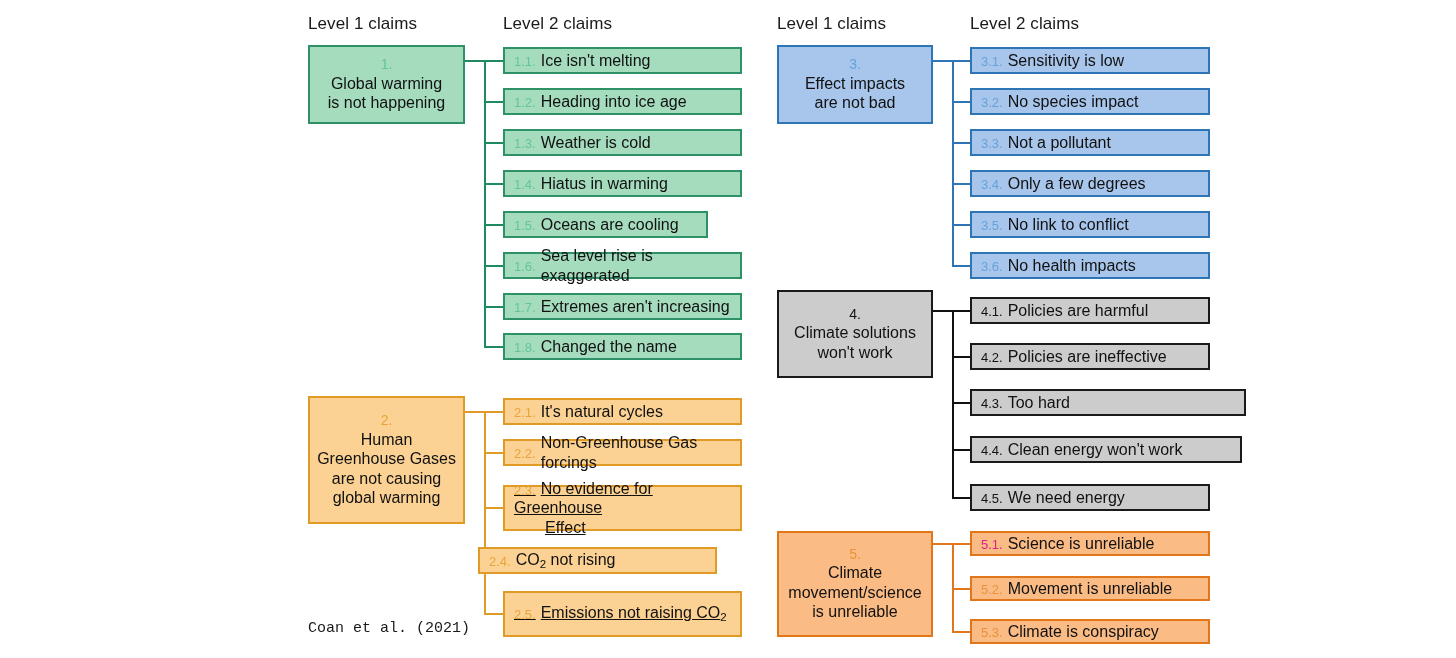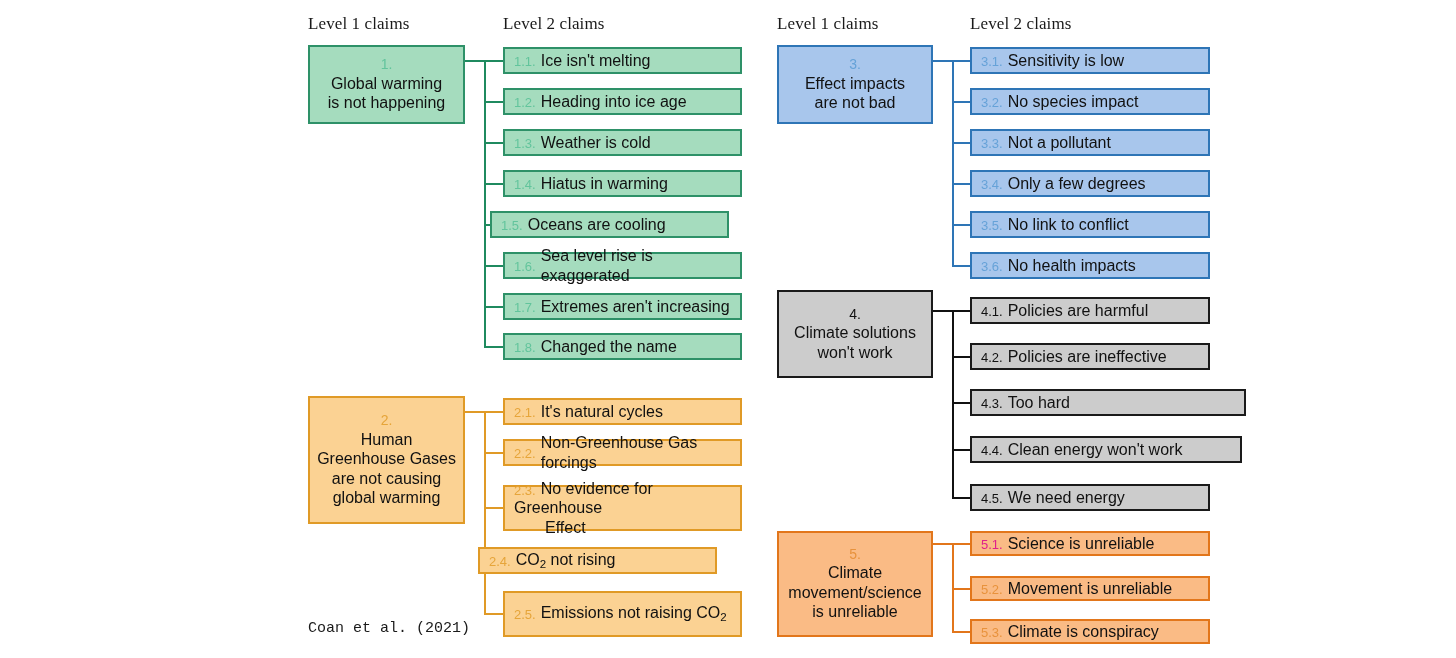--- a/index.html
+++ b/index.html
@@ -6,42 +6,41 @@
   body{
     width:1456px;height:658px;position:relative;overflow:hidden;
     font-family:"Liberation Sans","DejaVu Sans",sans-serif;
     -webkit-font-smoothing:antialiased;
   }
   .canvas{position:absolute;inset:0;}
 
   .col-head{
     position:absolute;font-size:17px;color:#1a1a1a;white-space:nowrap;
     letter-spacing:0.1px;
-    font-family:Liberation Serif, serif;
   }
 
   .node{
     position:absolute;box-sizing:border-box;
     display:flex;align-items:center;
     font-size:16px;color:#111111;line-height:1.22;
   }
   .node.l1{
     justify-content:center;text-align:center;
     flex-direction:column;padding:2px 6px;
   }
   .node.l2{
     justify-content:flex-start;text-align:left;padding:2px 8px 2px 9px;
   }
   .node .num{
     font-size:13px;margin-right:5px;flex:0 0 auto;
     position:relative;top:1px;
   }
   .node.l1 .num{margin-right:0;display:block;font-size:14px;top:0;}
   .node .txt{display:inline;}
-  .node.l2 .body{display:block;}
+  .node.l2 .body{display:block;text-decoration:underline;}
   .node.l2 .cont{display:block;padding-left:31px;}
 
   sub{font-size:0.72em;vertical-align:-0.28em;}
 
   
   .ln{position:absolute;background:#000;}
 
   
   .g1 .node{background:#a5dcbe;border:2px solid #2e9168;}
   .g1 .num{color:#62c49c;}
@@ -105,21 +104,21 @@
       <span class="txt">Heading into ice age</span>
     </div>
     <div class="node l2" style="left:503px;top:129px;width:239px;height:27px">
       <span class="num">1.3.</span>
       <span class="txt">Weather is cold</span>
     </div>
     <div class="node l2" style="left:503px;top:170px;width:239px;height:27px">
       <span class="num">1.4.</span>
       <span class="txt">Hiatus in warming</span>
     </div>
-    <div class="node l2" style="left:490px;top:211px;width:239px;height:27px">
+    <div class="node l2" style="left:503px;top:211px;width:205px;height:27px">
       <span class="num">1.5.</span>
       <span class="txt">Oceans are cooling</span>
     </div>
     <div class="node l2" style="left:503px;top:252px;width:239px;height:27px">
       <span class="num">1.6.</span>
       <span class="txt">Sea level rise is exaggerated</span>
     </div>
     <div class="node l2" style="left:503px;top:293px;width:239px;height:27px">
       <span class="num">1.7.</span>
       <span class="txt">Extremes aren't increasing</span>

